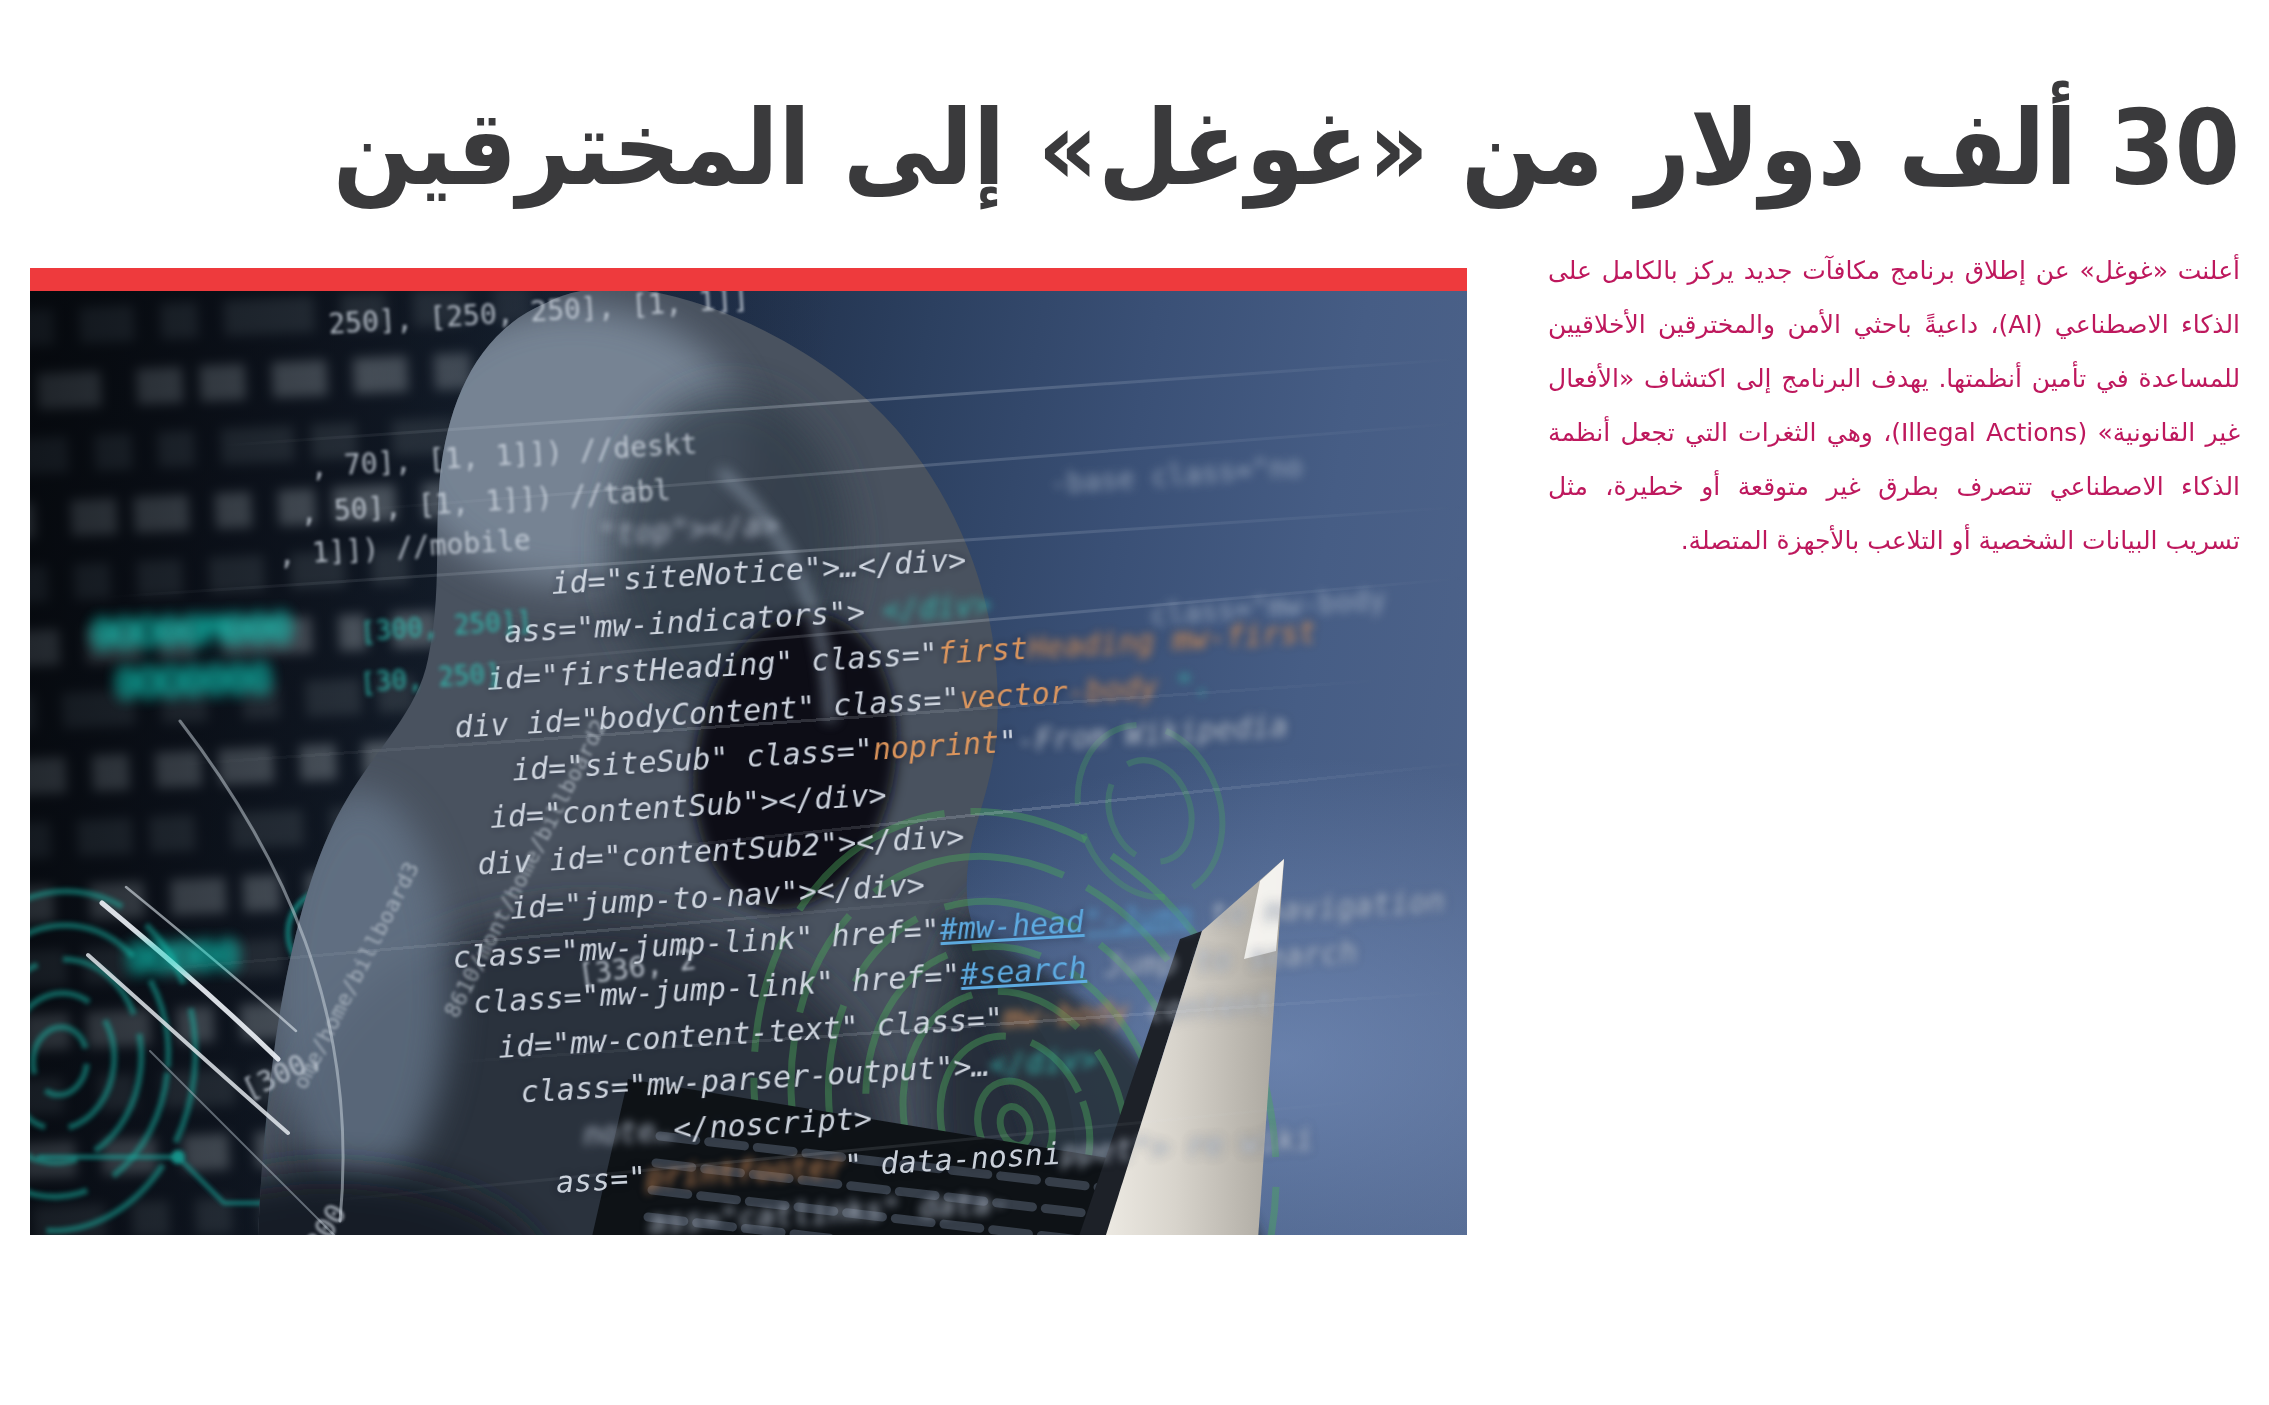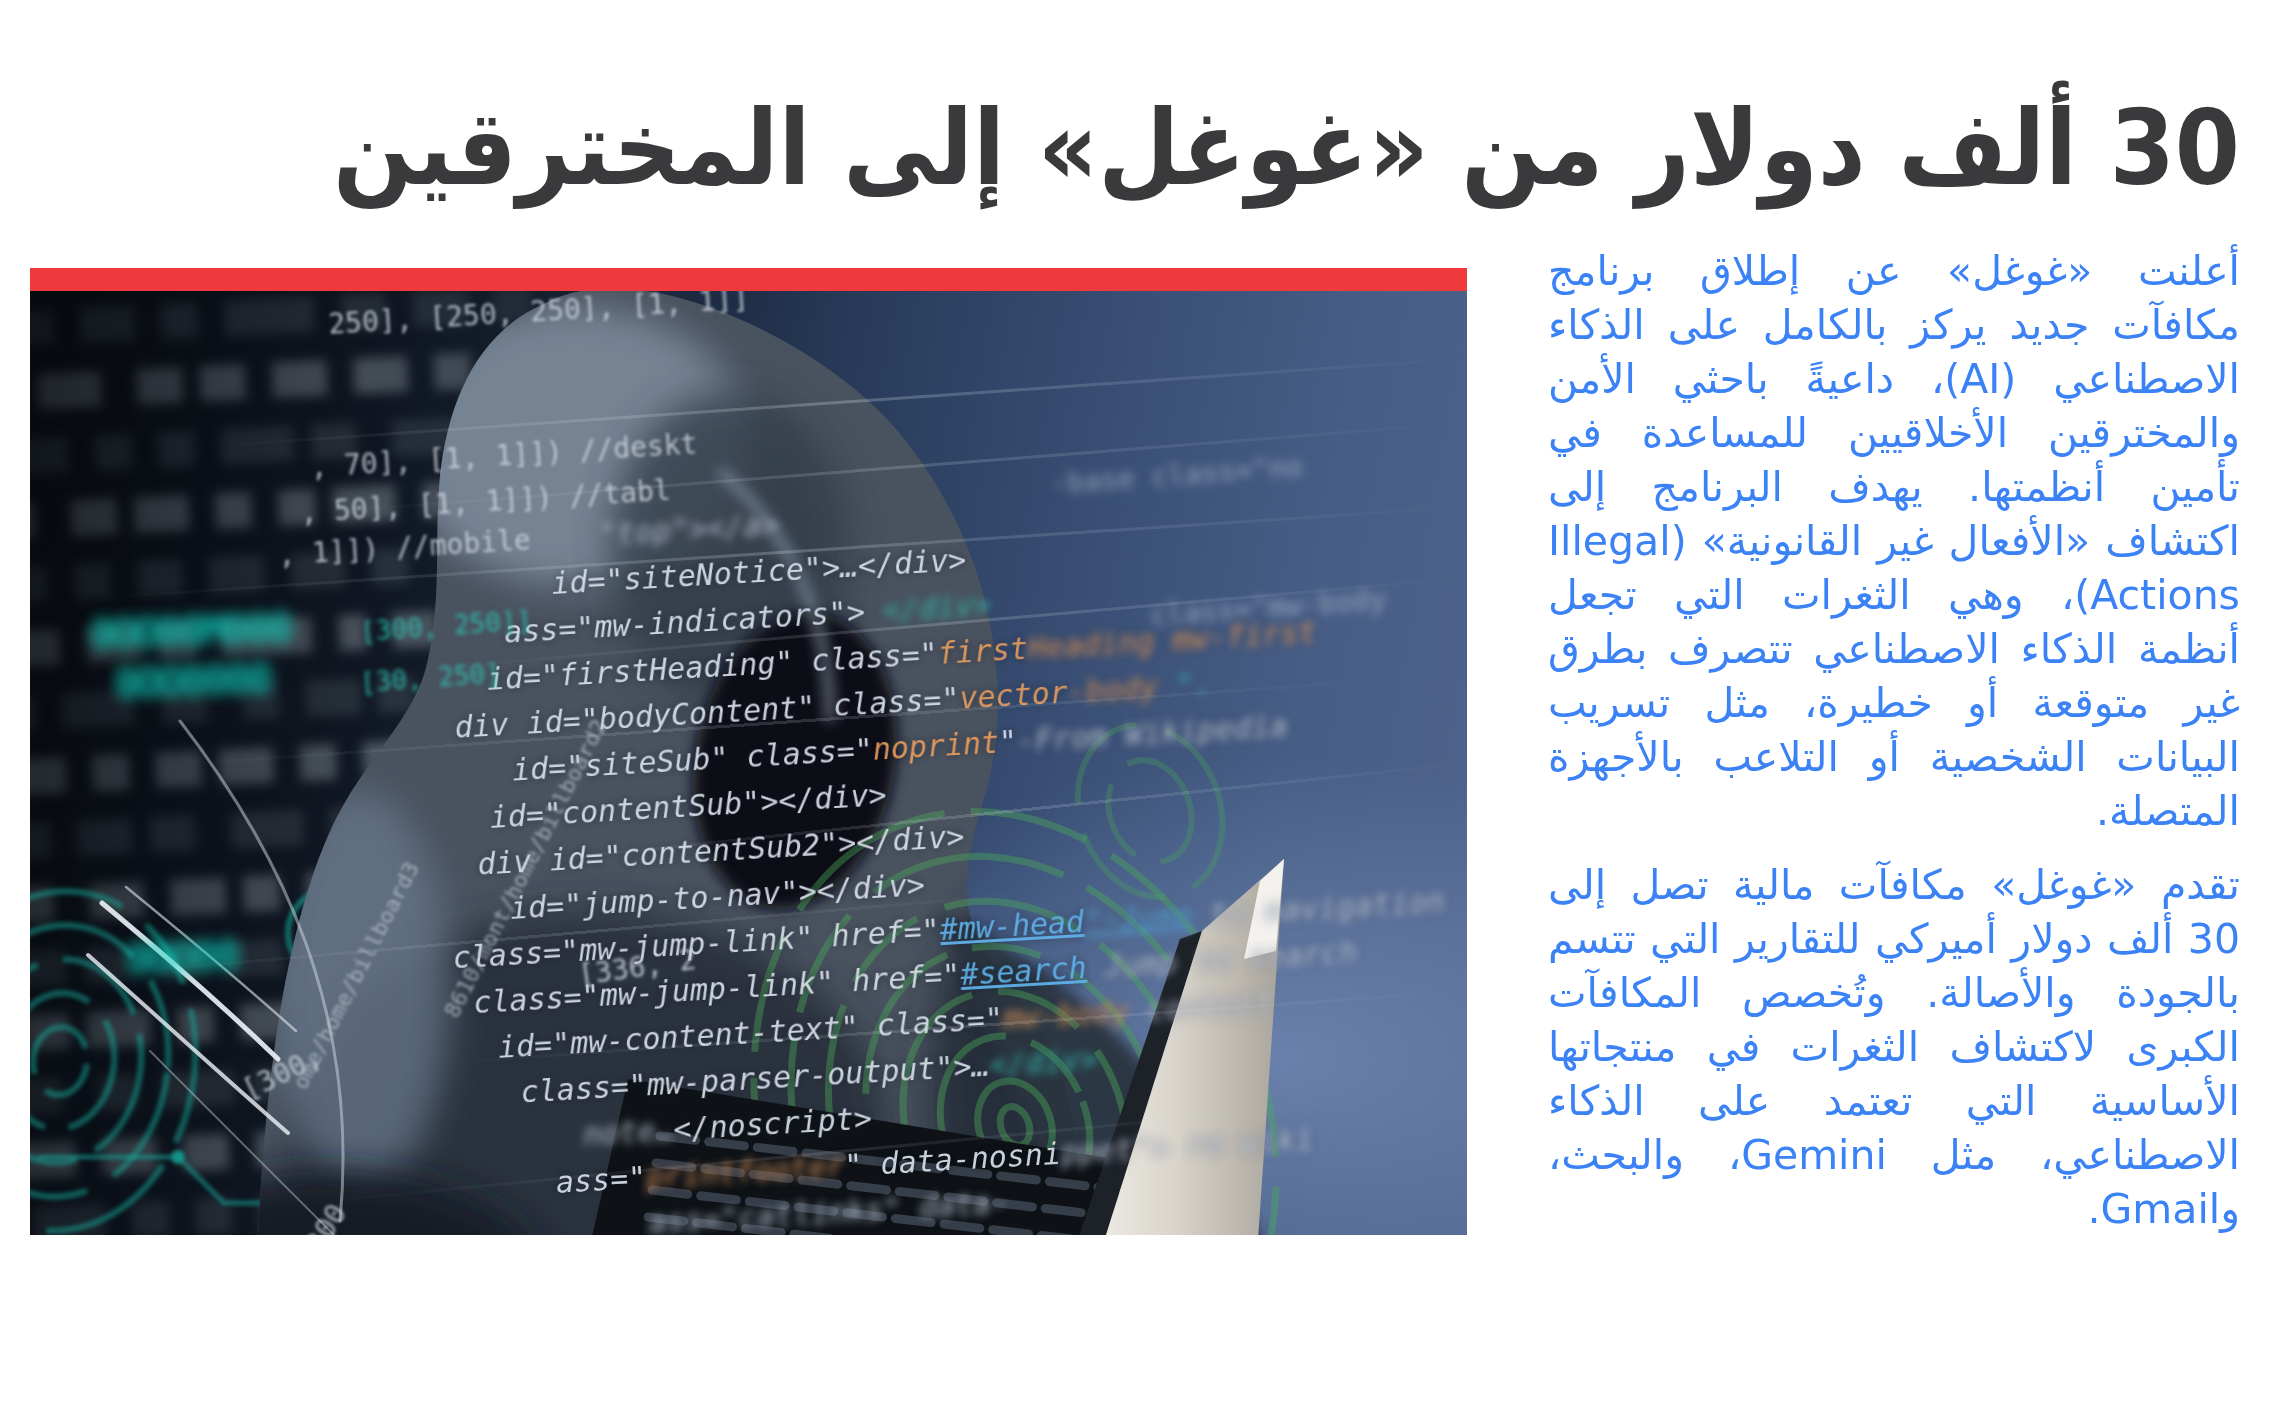--- a/index.html
+++ b/index.html
@@ -6,21 +6,21 @@
   .page{position:relative;width:2269px;height:1235px;background:#ffffff;overflow:hidden;
         font-family:"DejaVu Sans",sans-serif;}
 
   
   .headline{position:absolute;top:6px;right:29px;left:20px;direction:rtl;text-align:right;
     font-size:104px;font-weight:bold;color:#3a3a3c;white-space:nowrap;letter-spacing:-2px;
     line-height:1.4;transform:scaleX(.90);transform-origin:100% 50%;}
 
   
   .article{position:absolute;right:29px;top:244px;width:692px;direction:rtl;
-    text-align:justify;font-size:41px;line-height:54px;color:#3b82f6;}
+    text-align:justify;font-size:25px;line-height:54px;color:#be185d;}
   .article p{margin:0 0 20px 0;}
 
   
   .photo{position:absolute;left:30px;top:268px;width:1437px;height:1030px;}
   .redbar{position:absolute;left:0;top:0;width:1437px;height:23px;background:#ee3a3d;}
   .photo-canvas{position:absolute;left:0;top:23px;width:1437px;height:1007px;overflow:hidden;
     background:
       radial-gradient(ellipse 58% 48% at 87% 76%, rgba(132,157,202,.55), rgba(132,157,202,0) 62%),
       linear-gradient(100deg,#0a0e15 0%,#111826 14%,#172232 28%,#1f2e47 42%,#2c4060 56%,#3a5076 70%,#465d85 83%,#50658c 100%);}
 
@@ -239,16 +239,15 @@
       <div class="streak" style="left:150px;top:430px;width:1200px;opacity:.35;transform:rotate(-4deg);"></div>
       <div class="streak" style="left:500px;top:520px;width:937px;opacity:.4;transform:rotate(-6deg);"></div>
       <div class="streak" style="left:100px;top:640px;width:900px;opacity:.3;transform:rotate(-5deg);"></div>
       <div class="streak" style="left:420px;top:735px;width:1000px;opacity:.35;transform:rotate(-4deg);"></div>
       <div class="streak" style="left:250px;top:860px;width:1100px;opacity:.25;transform:rotate(-5.5deg);"></div>
     </div>
   </div>
 
   <div class="article">
       <p>أعلنت «غوغل» عن إطلاق برنامج مكافآت جديد يركز بالكامل على الذكاء الاصطناعي (AI)، داعيةً باحثي الأمن والمخترقين الأخلاقيين للمساعدة في تأمين أنظمتها. يهدف البرنامج إلى اكتشاف «الأفعال غير القانونية» (Illegal Actions)، وهي الثغرات التي تجعل أنظمة الذكاء الاصطناعي تتصرف بطرق غير متوقعة أو خطيرة، مثل تسريب البيانات الشخصية أو التلاعب بالأجهزة المتصلة.</p>
-      <p>تقدم «غوغل» مكافآت مالية تصل إلى 30 ألف دولار أميركي للتقارير التي تتسم بالجودة والأصالة. وتُخصص المكافآت الكبرى لاكتشاف الثغرات في منتجاتها الأساسية التي تعتمد على الذكاء الاصطناعي، مثل Gemini، والبحث، وGmail.</p>
     </div>
 
 </div>
 
 </body></html>

